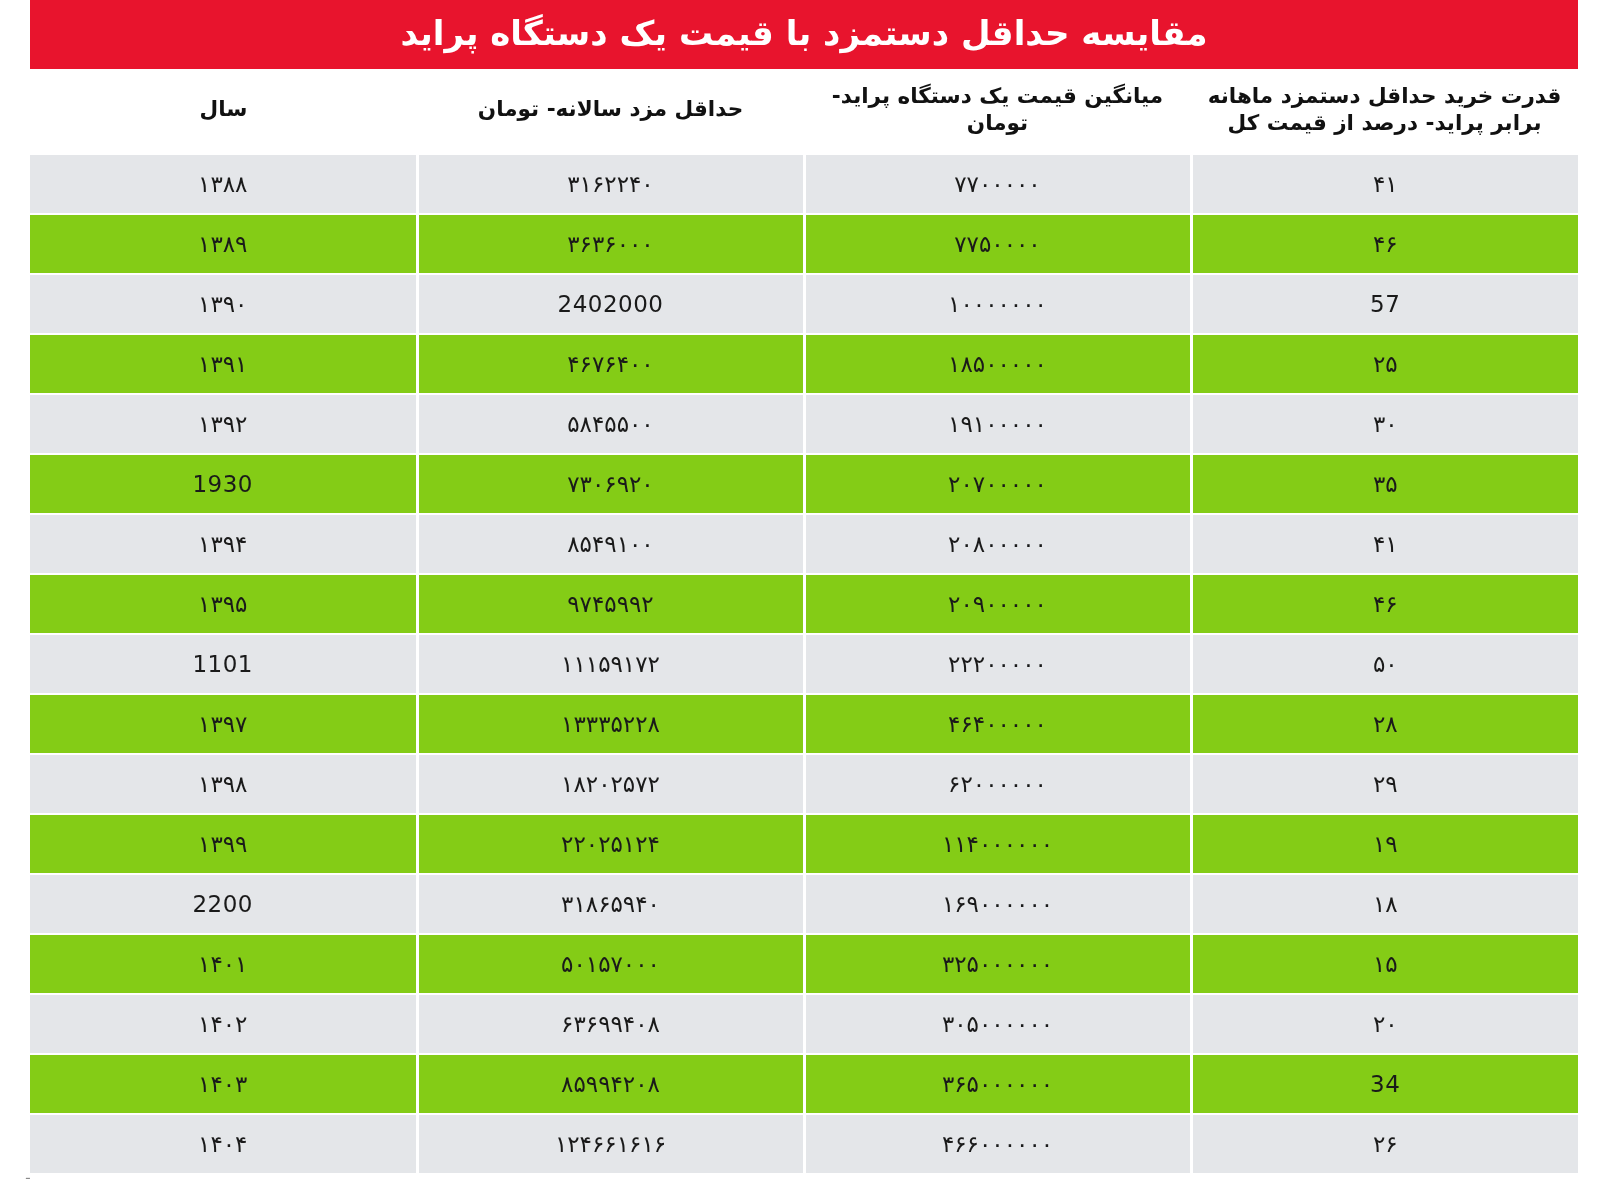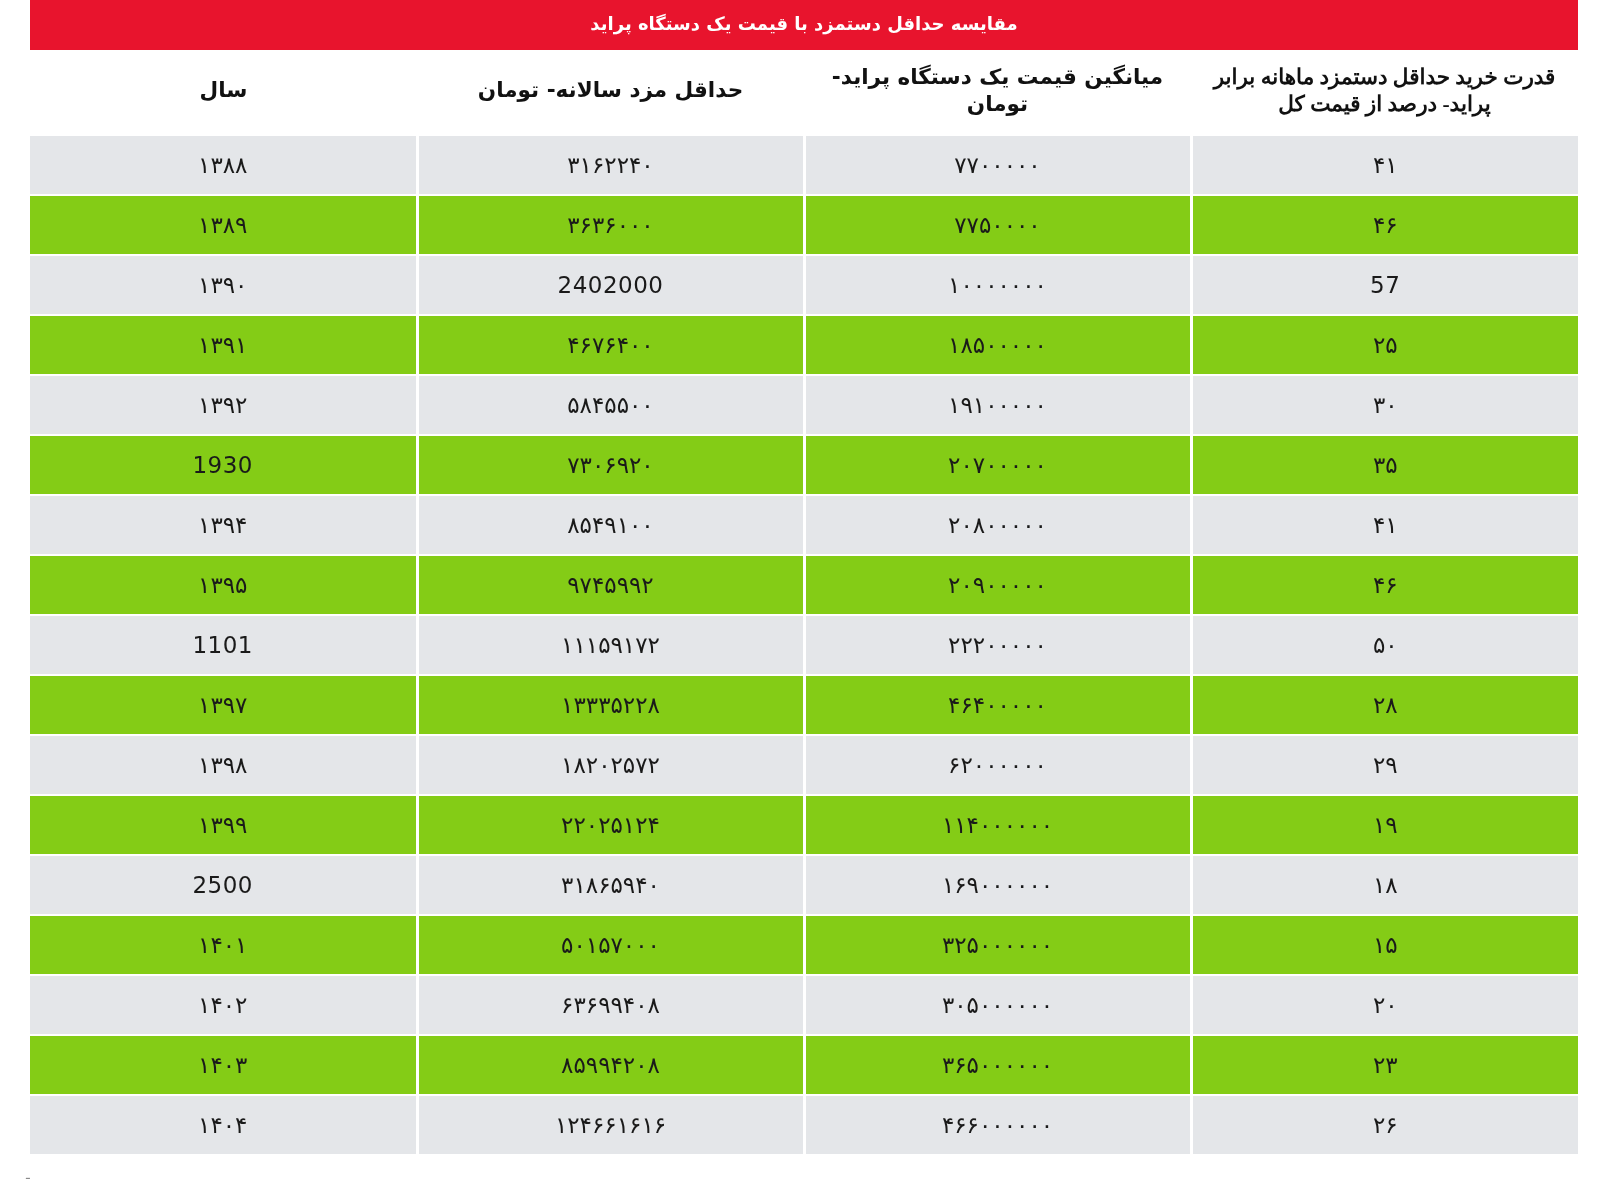--- a/index.html
+++ b/index.html
@@ -29,42 +29,42 @@
     border-collapse: collapse;
     width: 100%;
     table-layout: fixed;
     direction: rtl;
   }
   
   .title-bar td {
     background: #e8142d;
     color: #ffffff;
     text-align: center;
-    font-size: 18px;
+    font-size: 34px;
     font-weight: bold;
     letter-spacing: 0.3px;
     padding: 13px 0 16px 0;
     border: none;
   }
   
   thead.col-heads th {
     background: #ffffff;
     color: #111111;
     font-size: 21.5px;
     font-weight: bold;
     text-align: center;
     vertical-align: middle;
     padding: 14px 10px 18px 10px;
     border: none;
     line-height: 1.25;
   }
   th.c-year       { width: 130px; }
   th.c-wage       { width: 275px; }
   th.c-price      { width: 425px; }
-  th.c-power      { width: 718px; font-family: Liberation Serif, serif; }
+  th.c-power      { width: 718px; }
 
   
   tbody td {
     font-size: 23px;
     color: #1a1a1a;
     text-align: center;
     vertical-align: middle;
     height: 58px;
     padding: 0;
     border: none;
@@ -182,36 +182,36 @@
           <tr class="even">
             <td class="cell num">۱۹</td>
             <td class="cell num">۱۱۴۰۰۰۰۰۰</td>
             <td class="cell num">۲۲۰۲۵۱۲۴</td>
             <td class="cell num">۱۳۹۹</td>
           </tr>
           <tr class="odd">
             <td class="cell num">۱۸</td>
             <td class="cell num">۱۶۹۰۰۰۰۰۰</td>
             <td class="cell num">۳۱۸۶۵۹۴۰</td>
-            <td class="cell num">2500</td>
+            <td class="cell num">2200</td>
           </tr>
           <tr class="even">
             <td class="cell num">۱۵</td>
             <td class="cell num">۳۲۵۰۰۰۰۰۰</td>
             <td class="cell num">۵۰۱۵۷۰۰۰</td>
             <td class="cell num">۱۴۰۱</td>
           </tr>
           <tr class="odd">
             <td class="cell num">۲۰</td>
             <td class="cell num">۳۰۵۰۰۰۰۰۰</td>
             <td class="cell num">۶۳۶۹۹۴۰۸</td>
             <td class="cell num">۱۴۰۲</td>
           </tr>
           <tr class="even">
-            <td class="cell num">۲۳</td>
+            <td class="cell num">34</td>
             <td class="cell num">۳۶۵۰۰۰۰۰۰</td>
             <td class="cell num">۸۵۹۹۴۲۰۸</td>
             <td class="cell num">۱۴۰۳</td>
           </tr>
           <tr class="odd">
             <td class="cell num">۲۶</td>
             <td class="cell num">۴۶۶۰۰۰۰۰۰</td>
             <td class="cell num">۱۲۴۶۶۱۶۱۶</td>
             <td class="cell num">۱۴۰۴</td>
           </tr>

